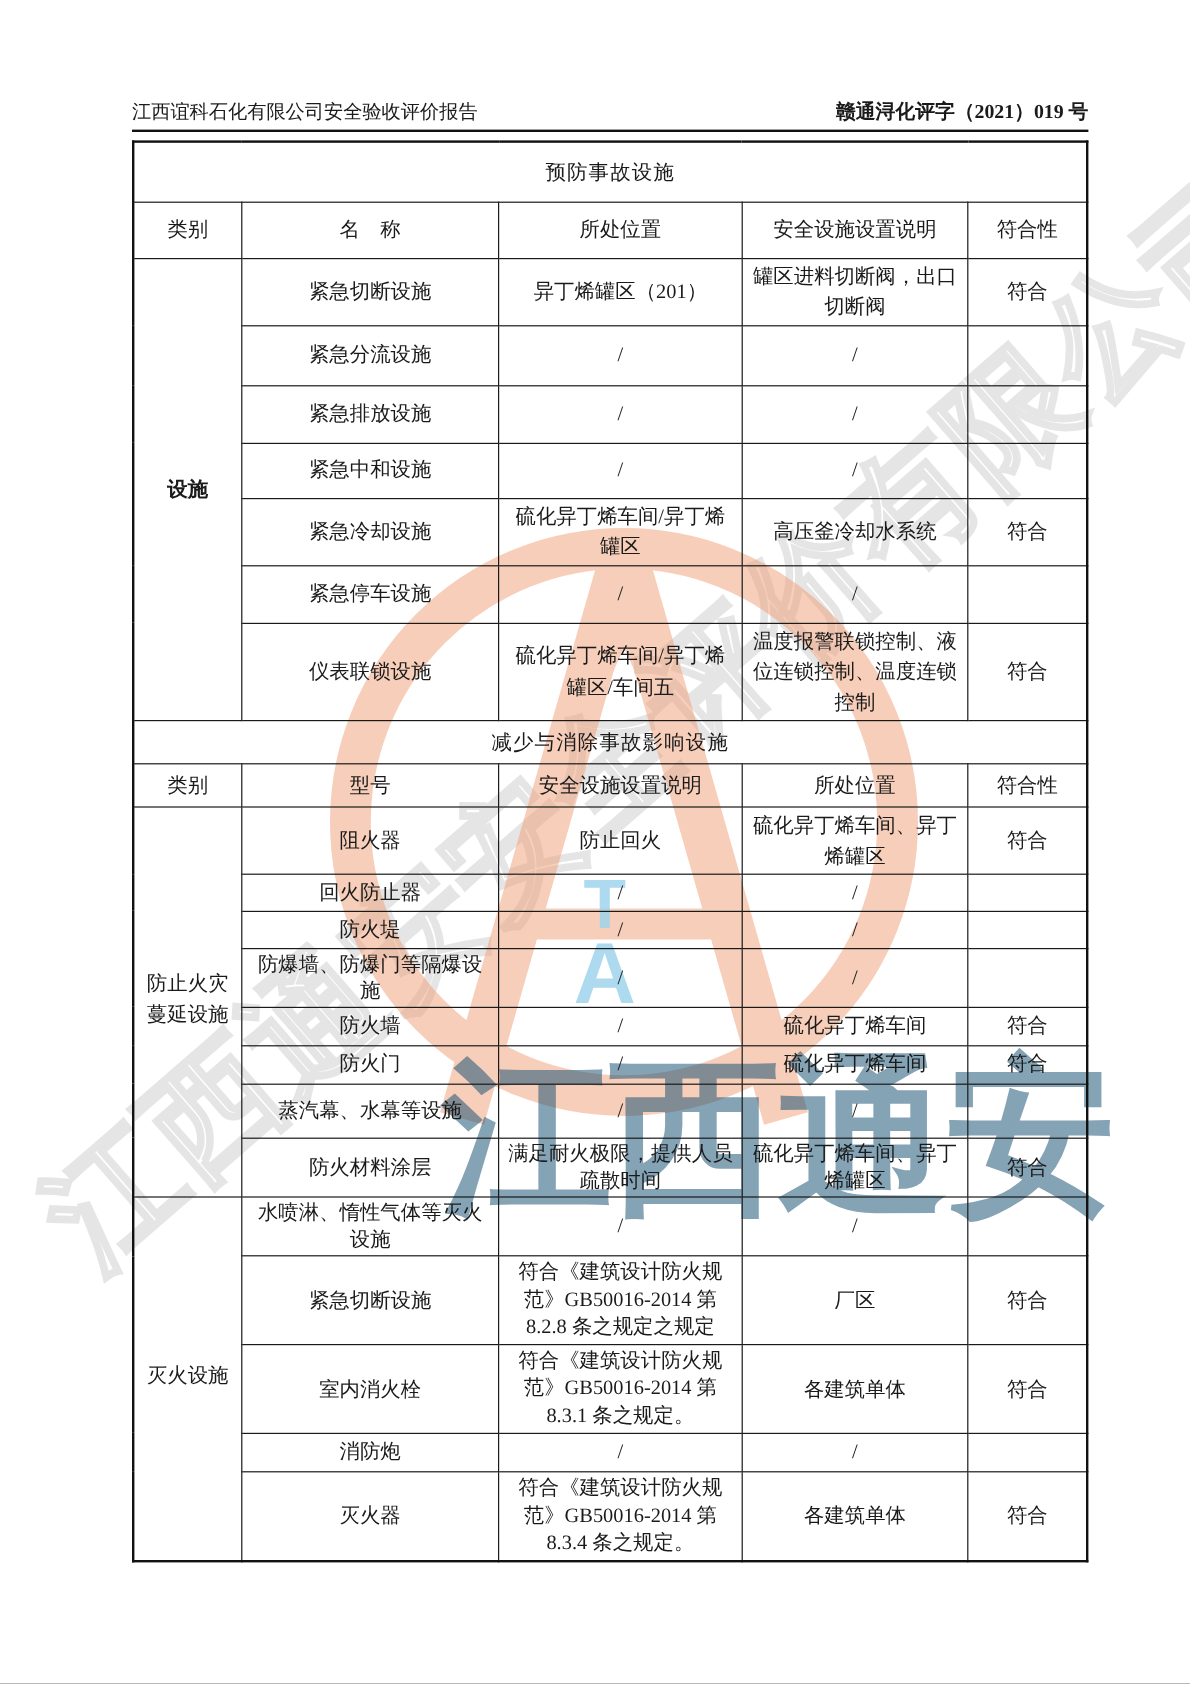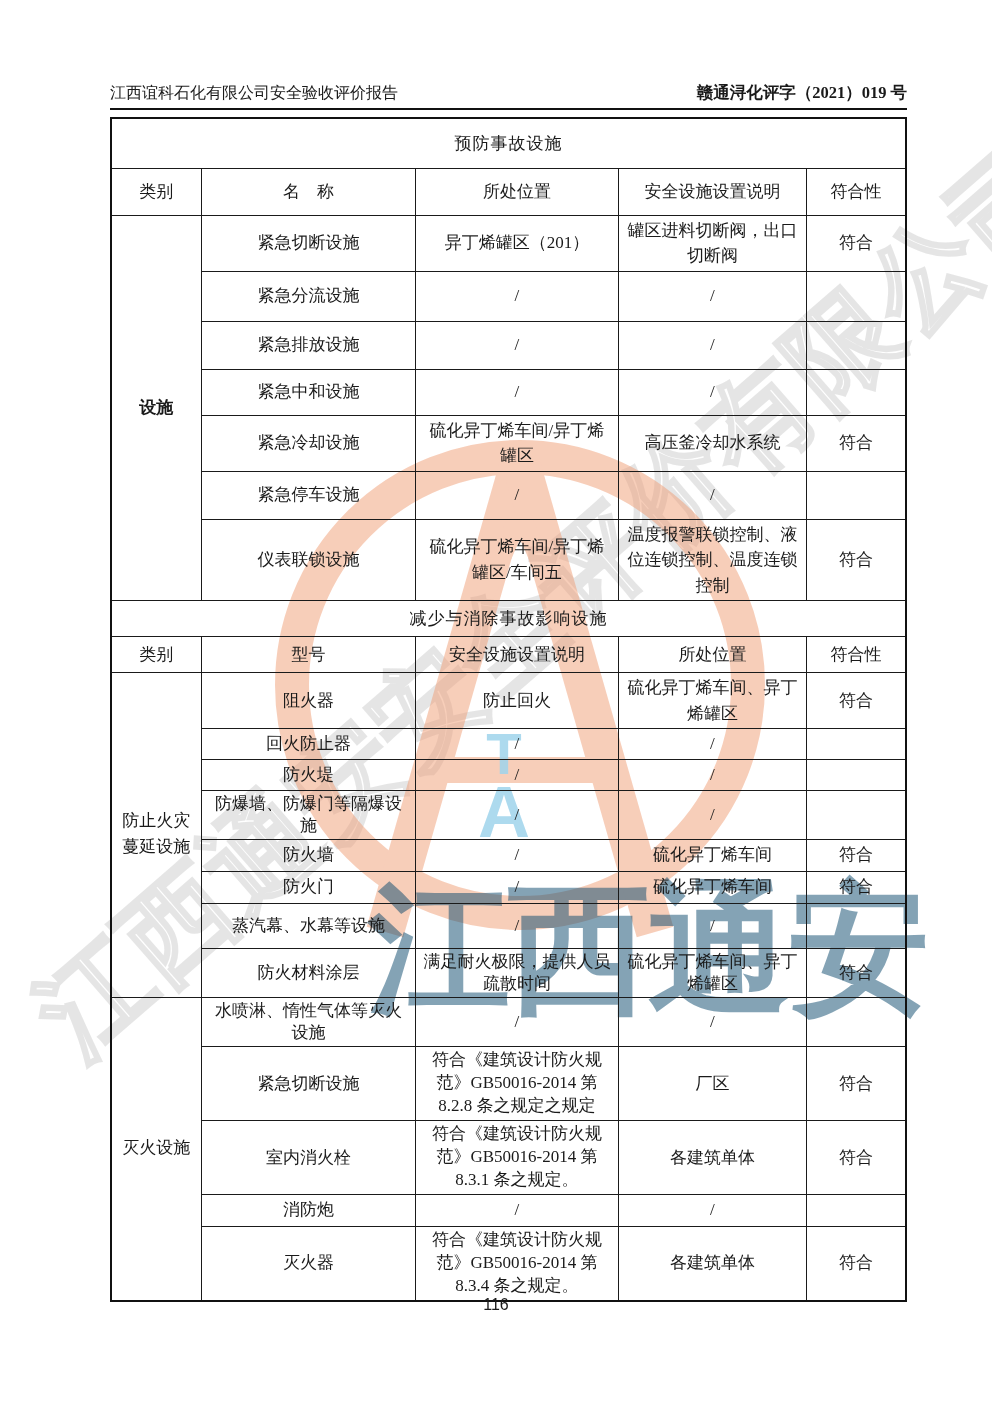--- a/index.html
+++ b/index.html
@@ -247,15 +247,14 @@
     </tr>
     <tr style="height:68px">
       <td>灭火器</td>
       <td style="line-height:1.35">符合《建筑设计防火规范》GB50016-2014 第 8.3.4 条之规定。</td>
       <td>各建筑单体</td>
       <td>符合</td>
     </tr>
   </tbody>
     </table>
 
-  <div class="page-number">116</div>
 
 </div>
 
 </body></html>

